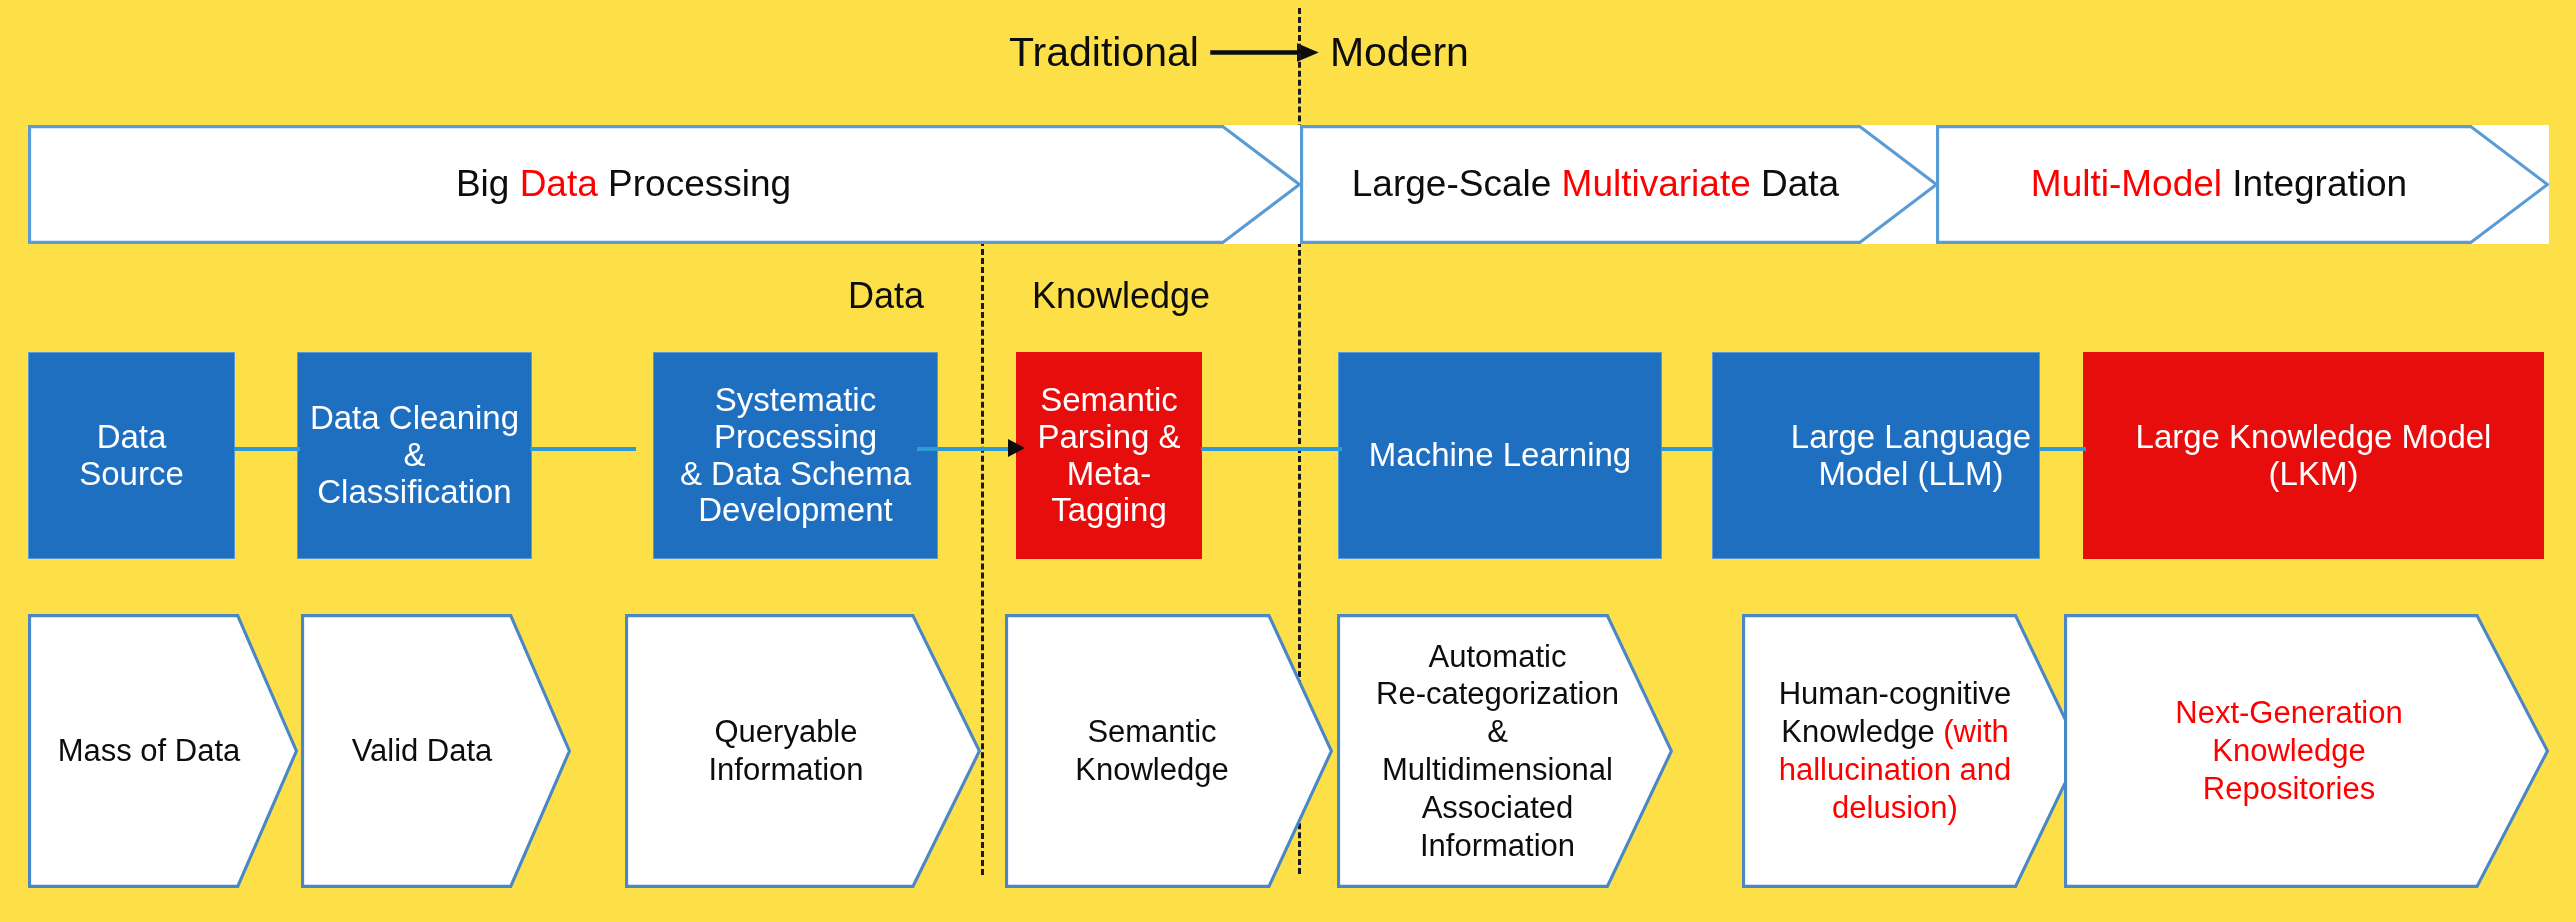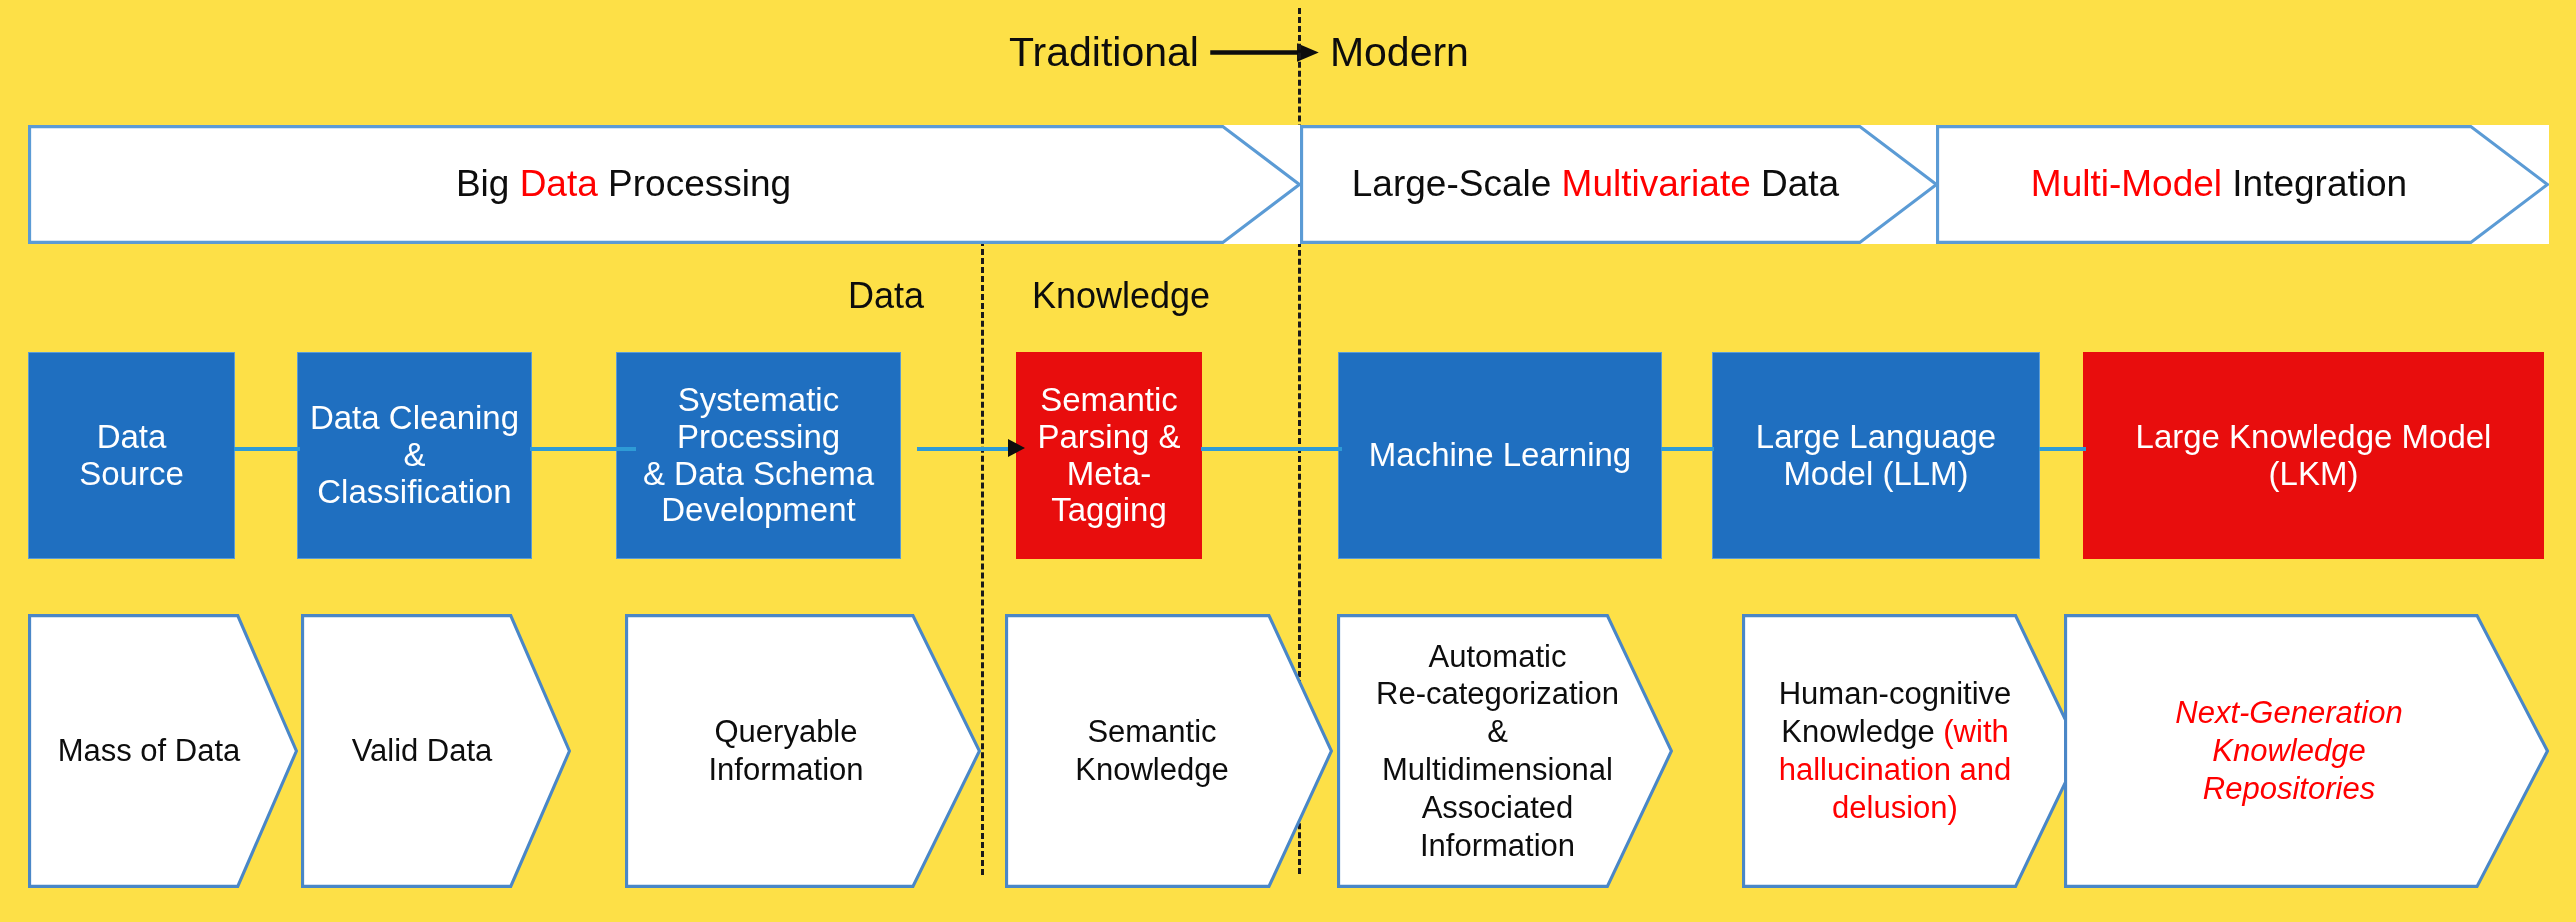--- a/index.html
+++ b/index.html
@@ -125,24 +125,24 @@
   .stage-box .label {
     color: #ffffff;
     font-size: 33px;
     line-height: 1.12;
     text-align: center;
     white-space: pre-line;
   }
 
   #stage-box-1 { left: 28px;   width: 207px; }
   #stage-box-2 { left: 297px;  width: 235px; }
-  #stage-box-3 { left: 616px;  width: 285px; }
+  #stage-box-3 { left: 653px;  width: 285px; }
   #stage-box-4 { left: 1016px; width: 186px; }
   #stage-box-5 { left: 1338px; width: 324px; }
-  #stage-box-6 { left: 1712px; width: 328px; }
+  #stage-box-6 { left: 1712px; width: 328px; justify-content: flex-end; }
   #stage-box-7 { left: 2083px; width: 461px; }
 
   
   .connector {
     position: absolute;
     top: 447px;
     height: 3.9px;
     background: #2e9bd6;
   }
   #connector-1 { left: 234px;  width: 66px; }
@@ -190,21 +190,21 @@
   #outcome-2 .label { margin-right: 28px; }
   #outcome-3 { left: 625px;  width: 356px; }
   #outcome-3 .label { margin-right: 34px; }
   #outcome-4 { left: 1005px; width: 328px; }
   #outcome-4 .label { margin-right: 34px; }
   #outcome-5 { left: 1337px; width: 336px; }
   #outcome-5 .label { margin-right: 15px; }
   #outcome-6 { left: 1742px; width: 340px; }
   #outcome-6 .label { margin-right: 34px; }
   #outcome-7 { left: 2064px; width: 485px; }
-  #outcome-7 .label { margin-right: 35px; font-style: italic; }
+  #outcome-7 .label { margin-right: 35px; }
 </style>
 </head>
 <body>
 
 <div id="stage">
 
   <div id="era-header">
     <span class="era-word">Traditional</span>
     <span id="era-arrow">
       <svg viewBox="0 0 140 40" width="109" height="31" aria-hidden="true">

